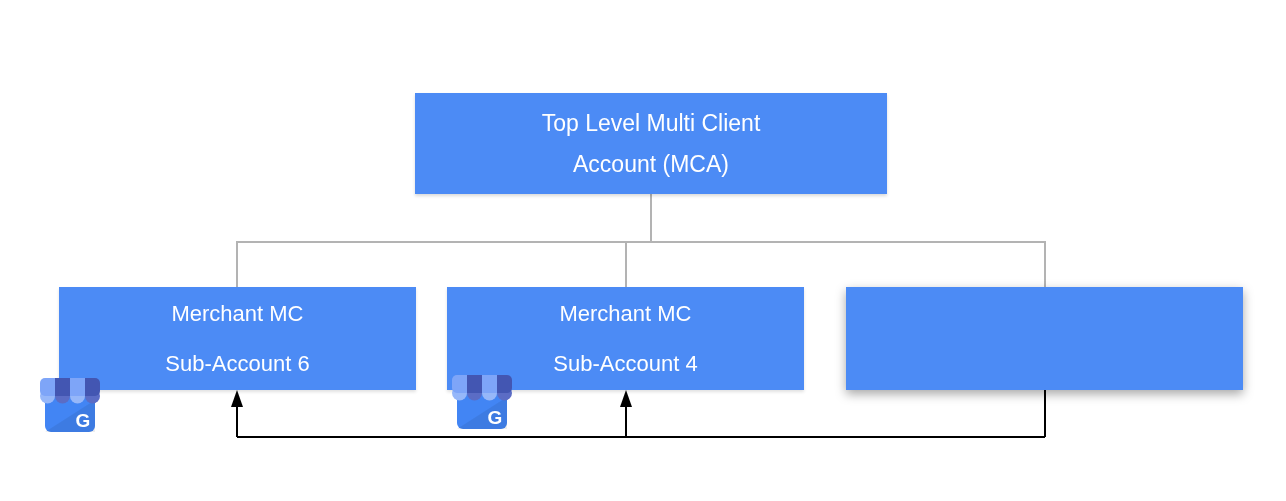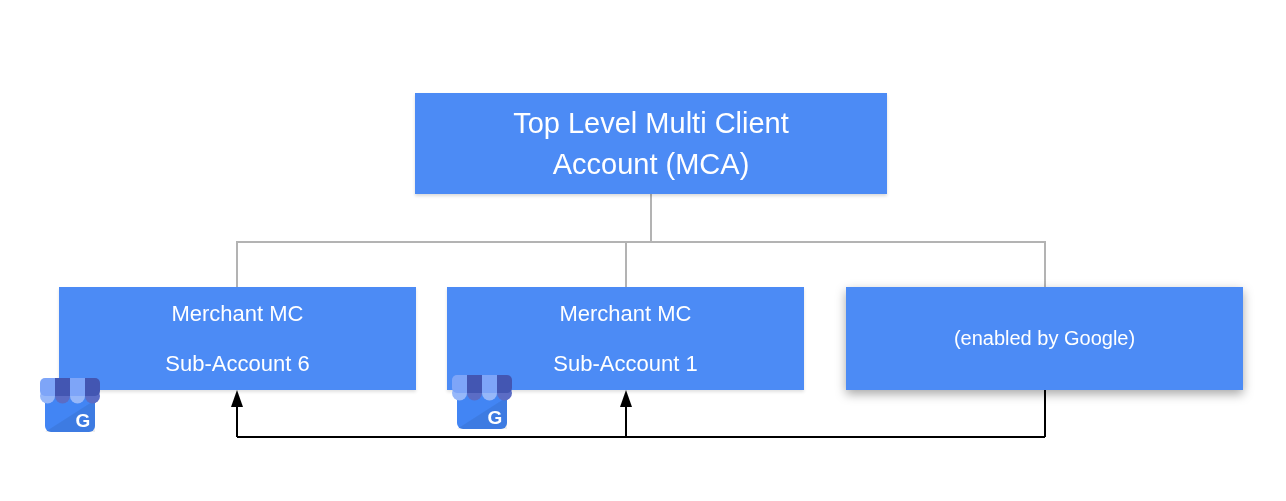--- a/index.html
+++ b/index.html
@@ -26,21 +26,21 @@
   .node{
     position:absolute;
     background:var(--box-fill);
     color:var(--box-text);
     display:flex;flex-direction:column;
     align-items:center;justify-content:center;
     text-align:center;
   }
   .node.root{
     left:415px;top:93px;width:472px;height:101px;
-    font-size:29px;line-height:41px;
+    font-size:23px;line-height:41px;
     box-shadow:0 2px 3px rgba(0,0,0,0.15);
   }
   .node.child{
     top:287px;width:357px;height:103px;
     font-size:22px;line-height:30px;
     box-shadow:0 2px 3px rgba(0,0,0,0.12);
     gap:20px;
   }
   .node.c1{left:59px;}
   .node.c2{left:447px;}
@@ -76,25 +76,24 @@
     <div>Account (MCA)</div>
   </div>
 
   <div class="node child c1">
     <div>Merchant MC</div>
     <div>Sub-Account 6</div>
   </div>
 
   <div class="node child c2">
     <div>Merchant MC</div>
-    <div>Sub-Account 1</div>
+    <div>Sub-Account 4</div>
   </div>
 
   <div class="node child c3">
-    <div class="sub">(enabled by Google)</div>
   </div>
 
   <svg class="gmb-icon i1" viewBox="0 0 64 64" xmlns="http://www.w3.org/2000/svg">
     <defs>
       <clipPath id="awnA">
           <rect x="2" y="8" width="60" height="18" rx="5"></rect>
         </clipPath>
     </defs>
     <rect x="7" y="22" width="50" height="40" rx="6" fill="#4285F4"></rect>
     <polygon points="7,62 57,30 57,62" fill="#000000" opacity="0.07"></polygon>

